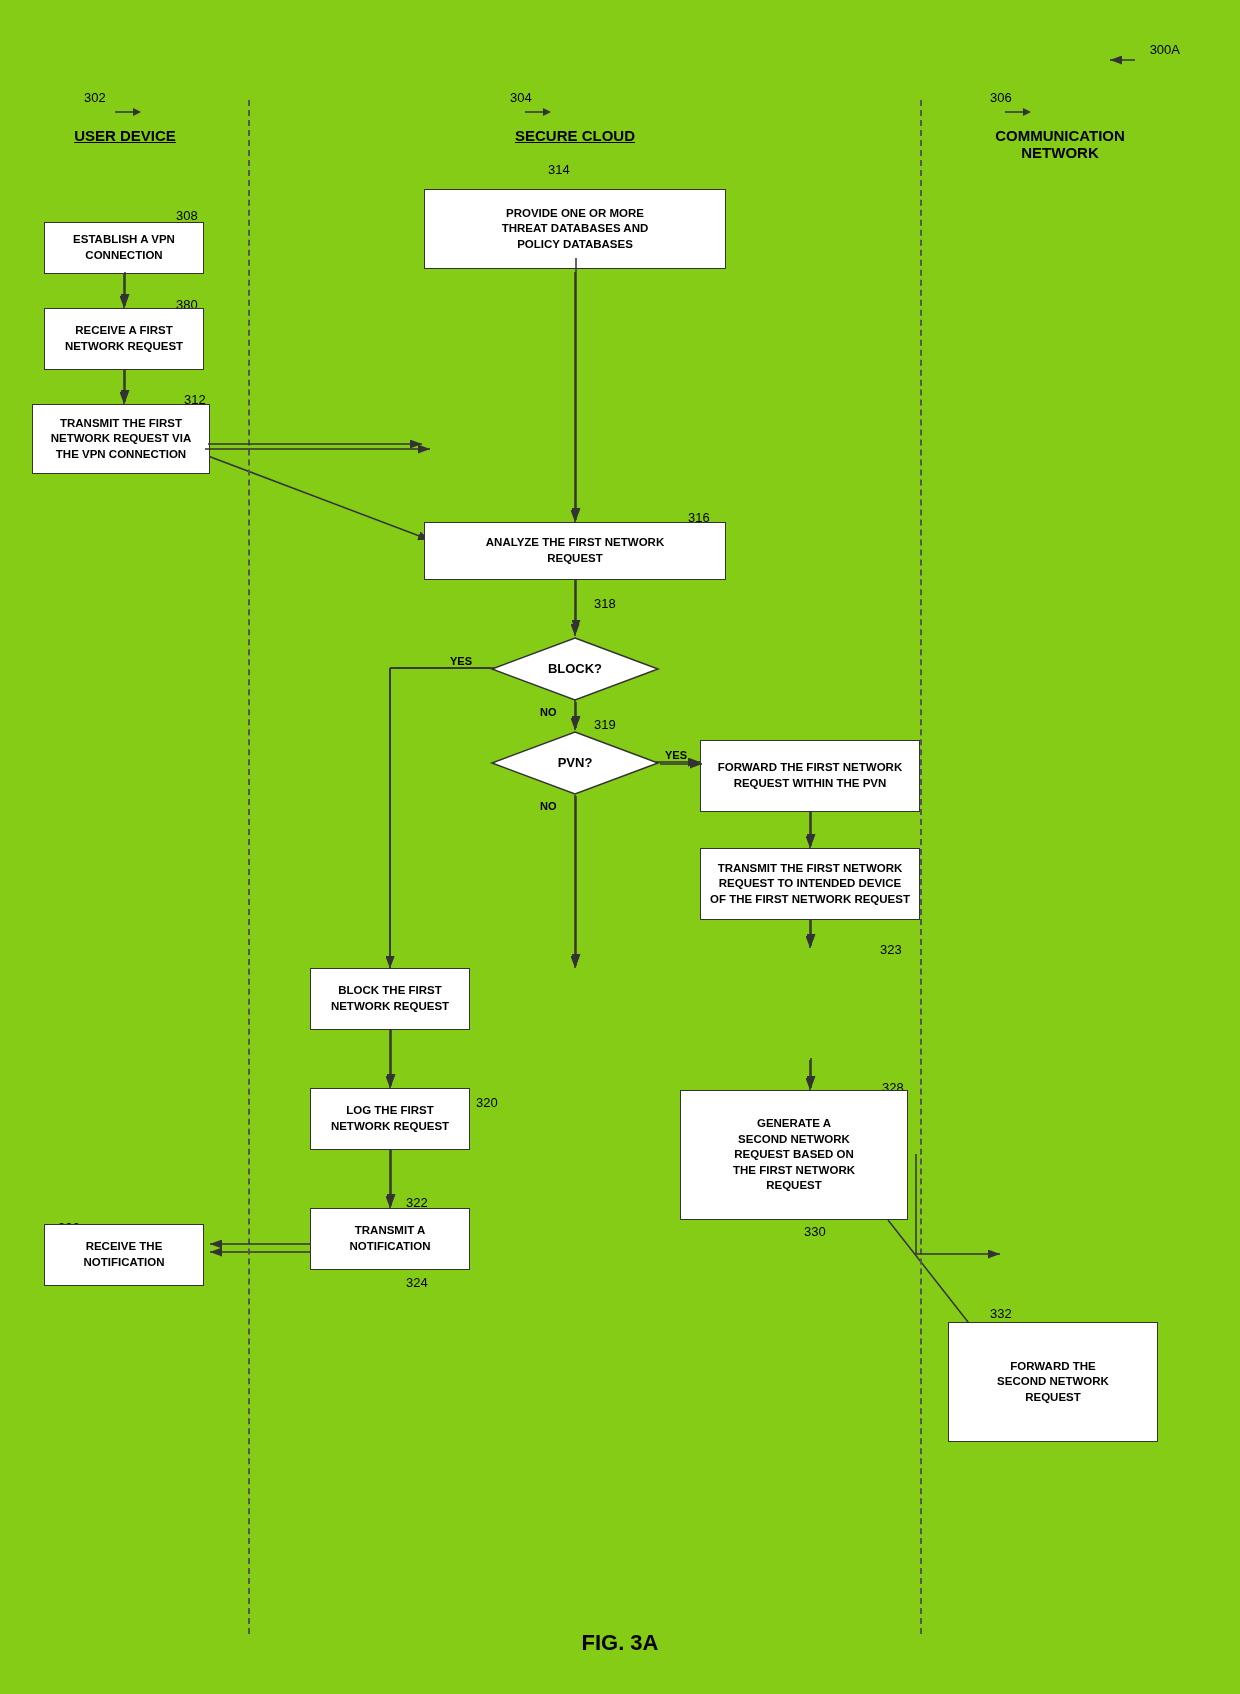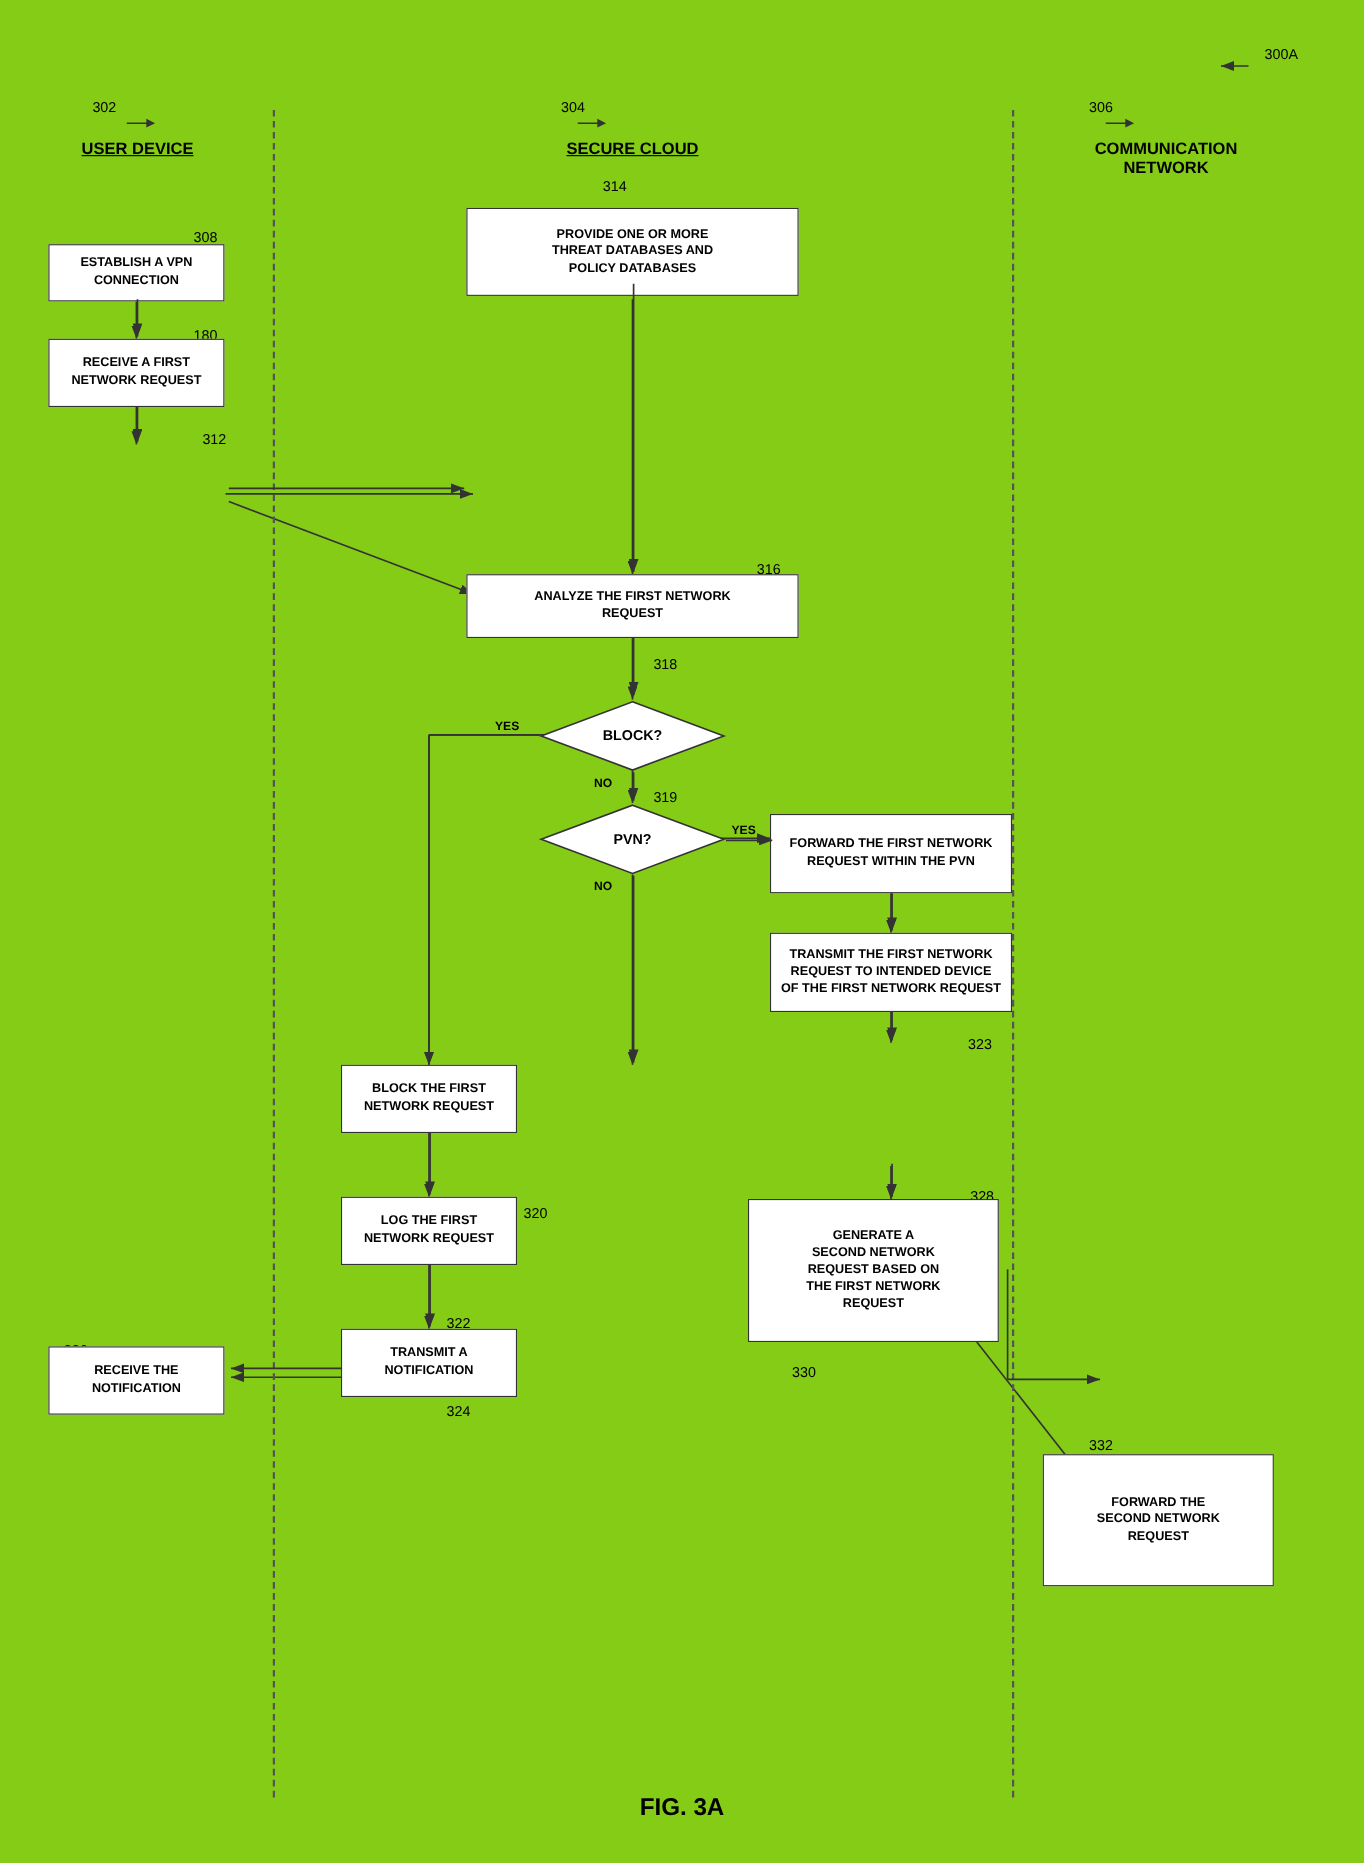--- a/index.html
+++ b/index.html
@@ -188,26 +188,29 @@
   </svg>
   <div class="col-header" style="left:960px;top:110px;width:200px;text-align:center;">
     COMMUNICATION<br>NETWORK
   </div>
 
   <span class="ref-num" style="top:208px; left:176px;">308</span>
   <div class="flow-box" style="left:44px;top:222px;width:160px;height:52px;">
     ESTABLISH A VPN<br>CONNECTION
   </div>
 
-  <span class="ref-num" style="top:297px; left:176px;">180</span>
+  <span class="ref-num" style="top:297px; left:176px;">380</span>
   <div class="flow-box" style="left:44px;top:308px;width:160px;height:62px;">
     RECEIVE A FIRST<br>NETWORK REQUEST
   </div>
 
   <span class="ref-num" style="top:392px; left:184px;">312</span>
+  <div class="flow-box" style="left:32px;top:404px;width:178px;height:70px;">
+    TRANSMIT THE FIRST<br>NETWORK REQUEST VIA<br>THE VPN CONNECTION
+  </div>
 
   <svg style="position:absolute;top:434px;left:200px;width:250px;height:30px;overflow:visible;">
     <defs>
       <marker id="ah3" markerWidth="8" markerHeight="6" refX="8" refY="3" orient="auto">
         <polygon points="0 0, 8 3, 0 6" fill="#333"></polygon>
       </marker>
     </defs>
     <line x1="5" y1="15" x2="230" y2="15" stroke="#333" stroke-width="1.5" marker-end="url(#ah3)"></line>
   </svg>
 
@@ -276,21 +279,21 @@
   <span class="ref-num" style="top:1220px; left:58px;">326</span>
   <div class="flow-box" style="left:44px;top:1224px;width:160px;height:62px;">
     RECEIVE THE<br>NOTIFICATION
   </div>
 
   <span class="ref-num" style="top:1080px; left:882px;">328</span>
   <div class="flow-box" style="left:680px;top:1090px;width:228px;height:130px;">
     GENERATE A<br>SECOND NETWORK<br>REQUEST BASED ON<br>THE FIRST NETWORK<br>REQUEST
   </div>
 
-  <span class="ref-num" style="top:1224px; left:720px;margin-top:16px;">330</span>
+  <span class="ref-num" style="top:1224px; left:804px;">330</span>
 
   <span class="ref-num" style="top:1306px; left:990px;">332</span>
   <div class="flow-box" style="left:948px;top:1322px;width:210px;height:120px;">
     FORWARD THE<br>SECOND NETWORK<br>REQUEST
   </div>
 
   <svg style="position:absolute;top:580px;left:570px;width:12px;height:58px;overflow:visible;">
     <defs>
         <marker id="ah4" markerWidth="8" markerHeight="6" refX="8" refY="3" orient="auto">
           <polygon points="0 0, 8 3, 0 6" fill="#333"></polygon>

